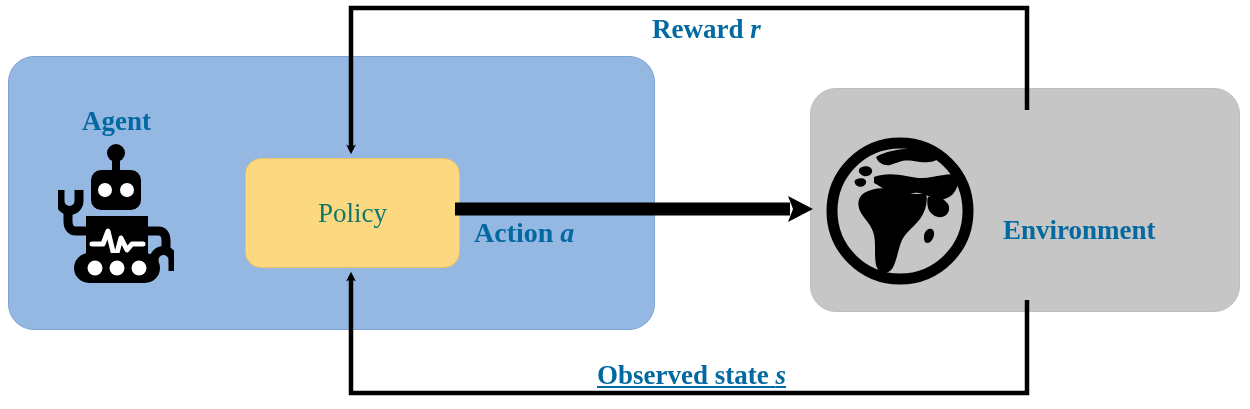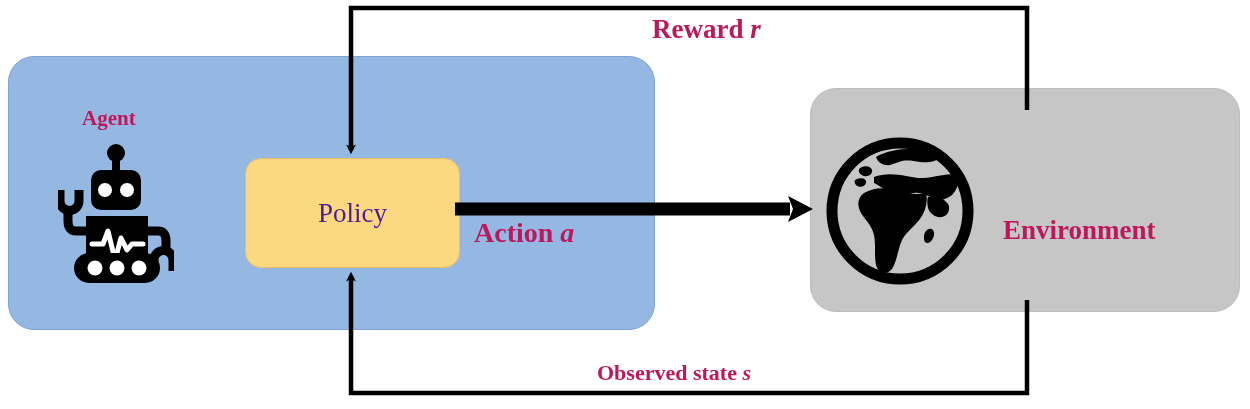--- a/index.html
+++ b/index.html
@@ -48,38 +48,38 @@
     background: #fcd980;
     border: 1px solid #e7c06a;
     border-radius: 16px;
     box-sizing: border-box;
     display: flex;
     flex-direction: column;
     align-items: center;
     justify-content: center;
     line-height: 1.14;
     font-size: 27px;
-    color: #4c1d95;
+    color: #0f766e;
   }
 
   
   .lbl {
     position: absolute;
-    color: #be185d;
+    color: #0369a1;
     white-space: nowrap;
     font-weight: bold;
   }
   .lbl em {
     font-style: italic;
     font-weight: bold;
   }
-  .lbl-agent   { left: 82px;  top: 106px; font-size: 21px; }
+  .lbl-agent   { left: 82px;  top: 106px; font-size: 27px; }
   .lbl-env     { left: 1003px; top: 186px; font-size: 27px; margin-top: 29px; }
   .lbl-reward  { left: 652px; top: 14px;  font-size: 27px; }
-  .lbl-state   { left: 597px; top: 360px; font-size: 22px; }
+  .lbl-state   { left: 597px; top: 360px; font-size: 27px; text-decoration: underline; }
   .lbl-action  { left: 474px; top: 217px; font-size: 28px; }
 
   
   .overlay {
     position: absolute;
     left: 0;
     top: 0;
     width: 1250px;
     height: 409px;
     pointer-events: none;

